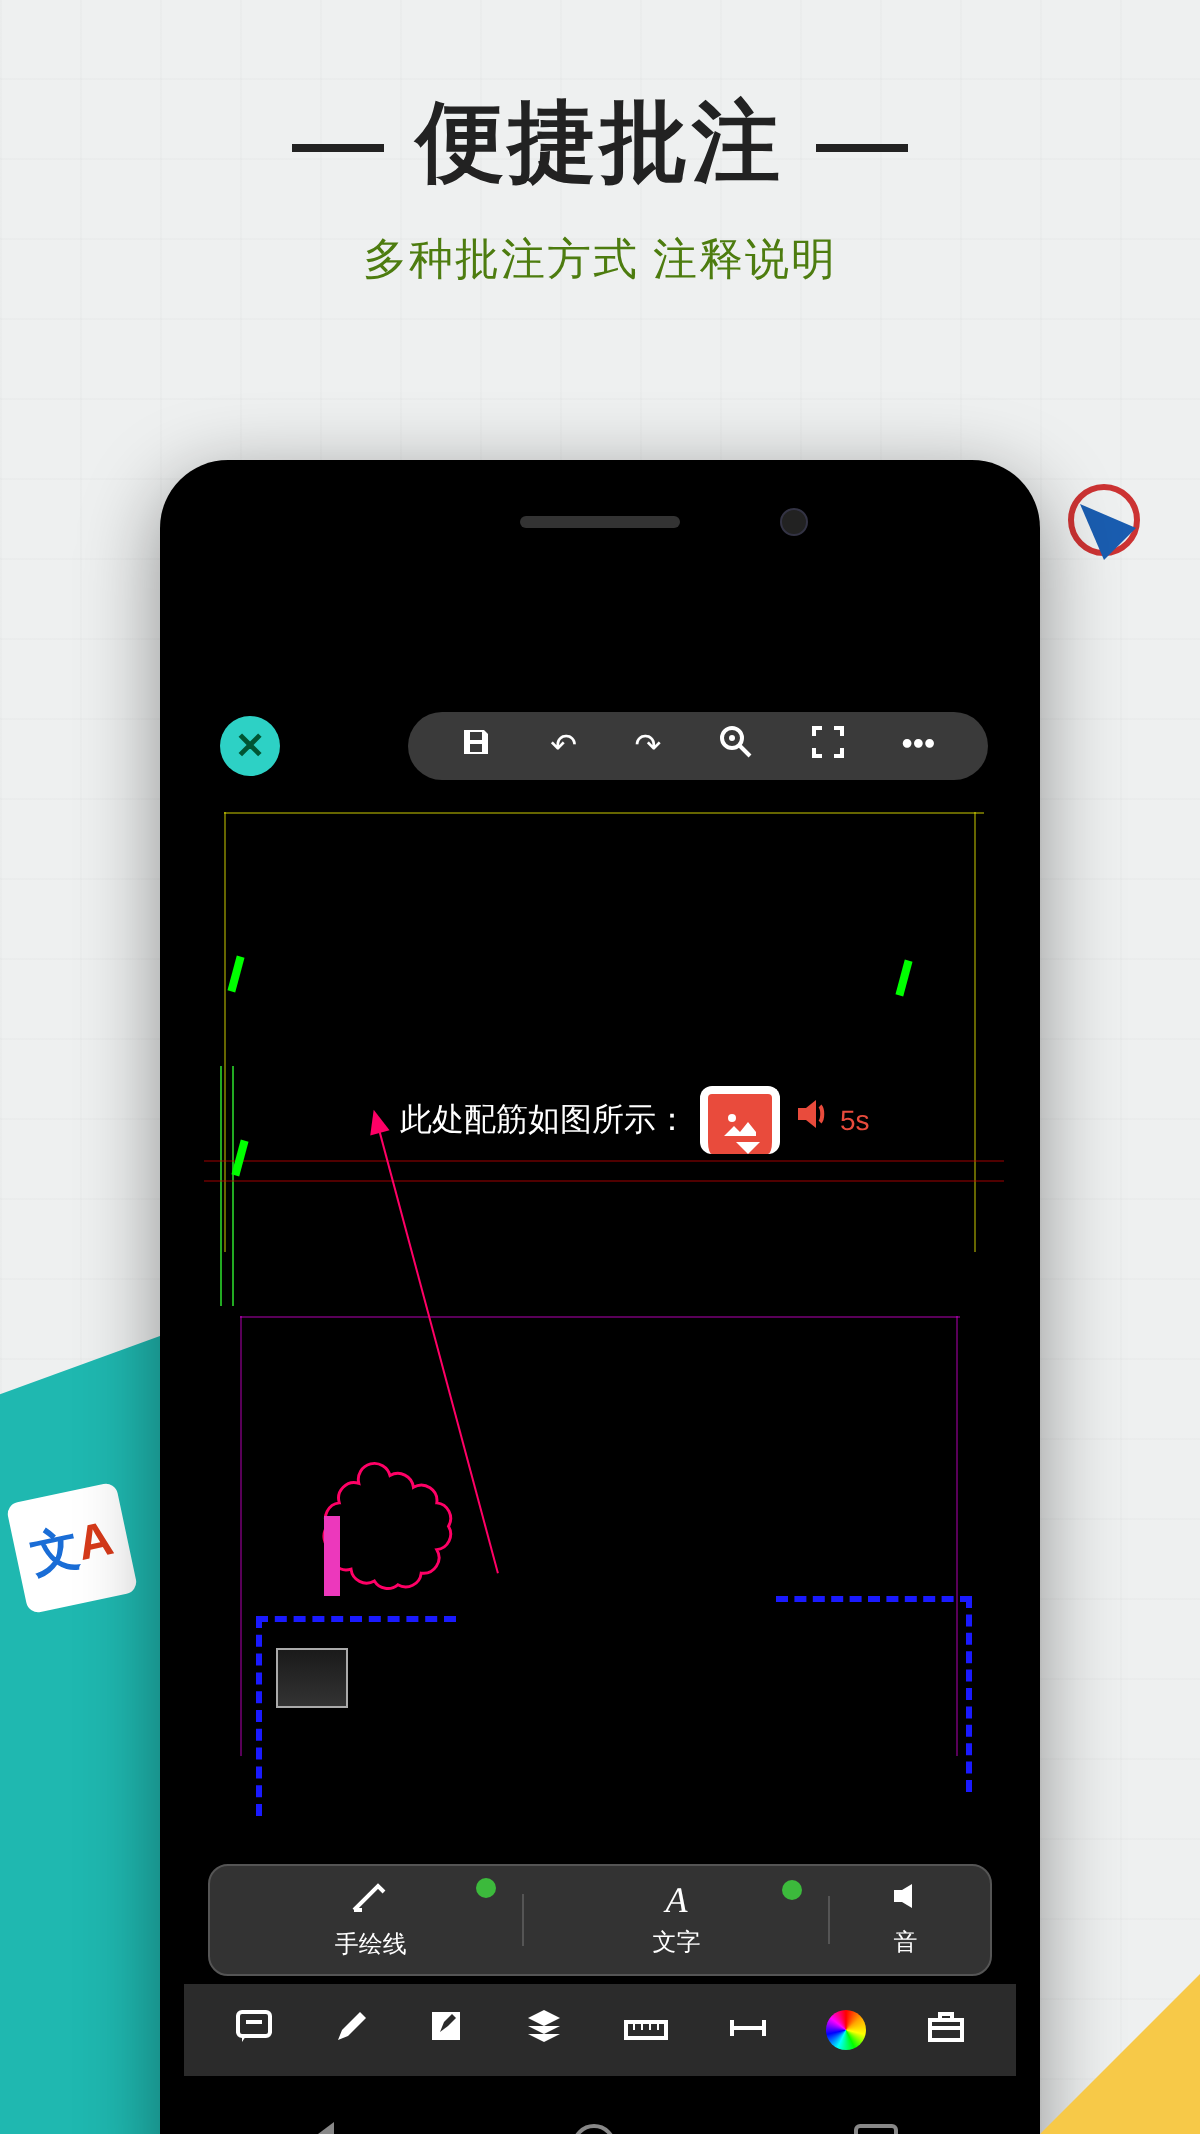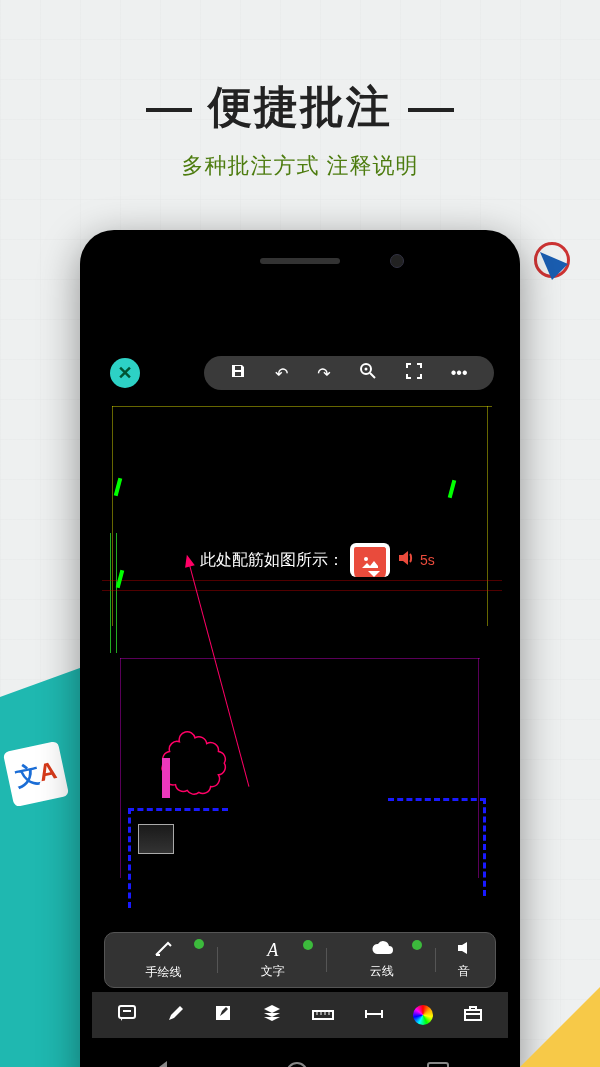--- a/index.html
+++ b/index.html
@@ -24,21 +24,21 @@
   position: absolute;
   left: -60px; bottom: -60px;
   width: 480px; height: 480px;
   background: #1fb8b0;
   transform: rotate(-20deg);
   z-index: 1;
 }
 .marketing {
   position: relative;
   text-align: center;
-  padding-top: 78px;
+  padding-top: 42px;
   z-index: 2;
 }
 .marketing h1 {
   font-size: 44px;
   font-weight: 800;
   color: #222;
   letter-spacing: 2px;
 }
 .marketing h1::before, .marketing h1::after {
   content: "";
@@ -392,29 +392,20 @@
             </svg>
         </span>
         <span class="annot-label">手绘线</span>
         <span class="badge-dot"></span>
       </div>
       <div class="annot-item">
         <span class="annot-icon" style="font-family:serif;font-style:italic">A</span>
         <span class="annot-label">文字</span>
         <span class="badge-dot"></span>
       </div>
-      <div class="annot-item">
-        <span class="annot-icon">
-          <svg width="22" height="16" viewBox="0 0 22 16">
-              <path fill="#fff" d="M6 14a5 5 0 0 1 1-10 6 6 0 0 1 11 2 4 4 0 0 1 0 8H6z"></path>
-            </svg>
-        </span>
-        <span class="annot-label">云线</span>
-        <span class="badge-dot"></span>
-      </div>
       <div class="annot-item" style="flex:0.5">
         <span class="annot-icon">
           <svg width="14" height="16" viewBox="0 0 14 16">
               <path fill="#fff" d="M1 5v6h4l5 3V2L5 5H1z"></path>
             </svg>
         </span>
         <span class="annot-label">音</span>
       </div>
     </div>
 

